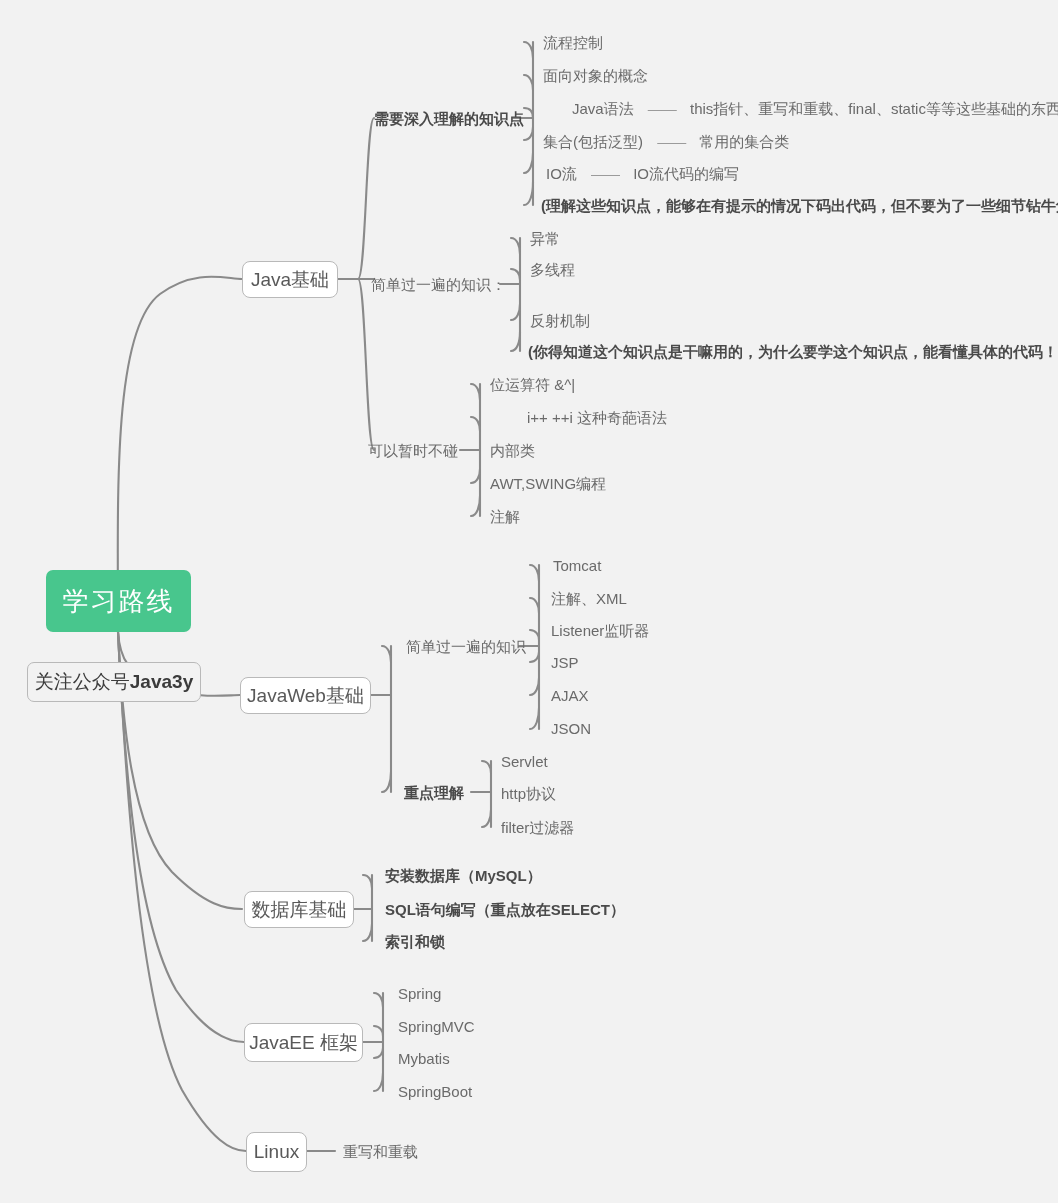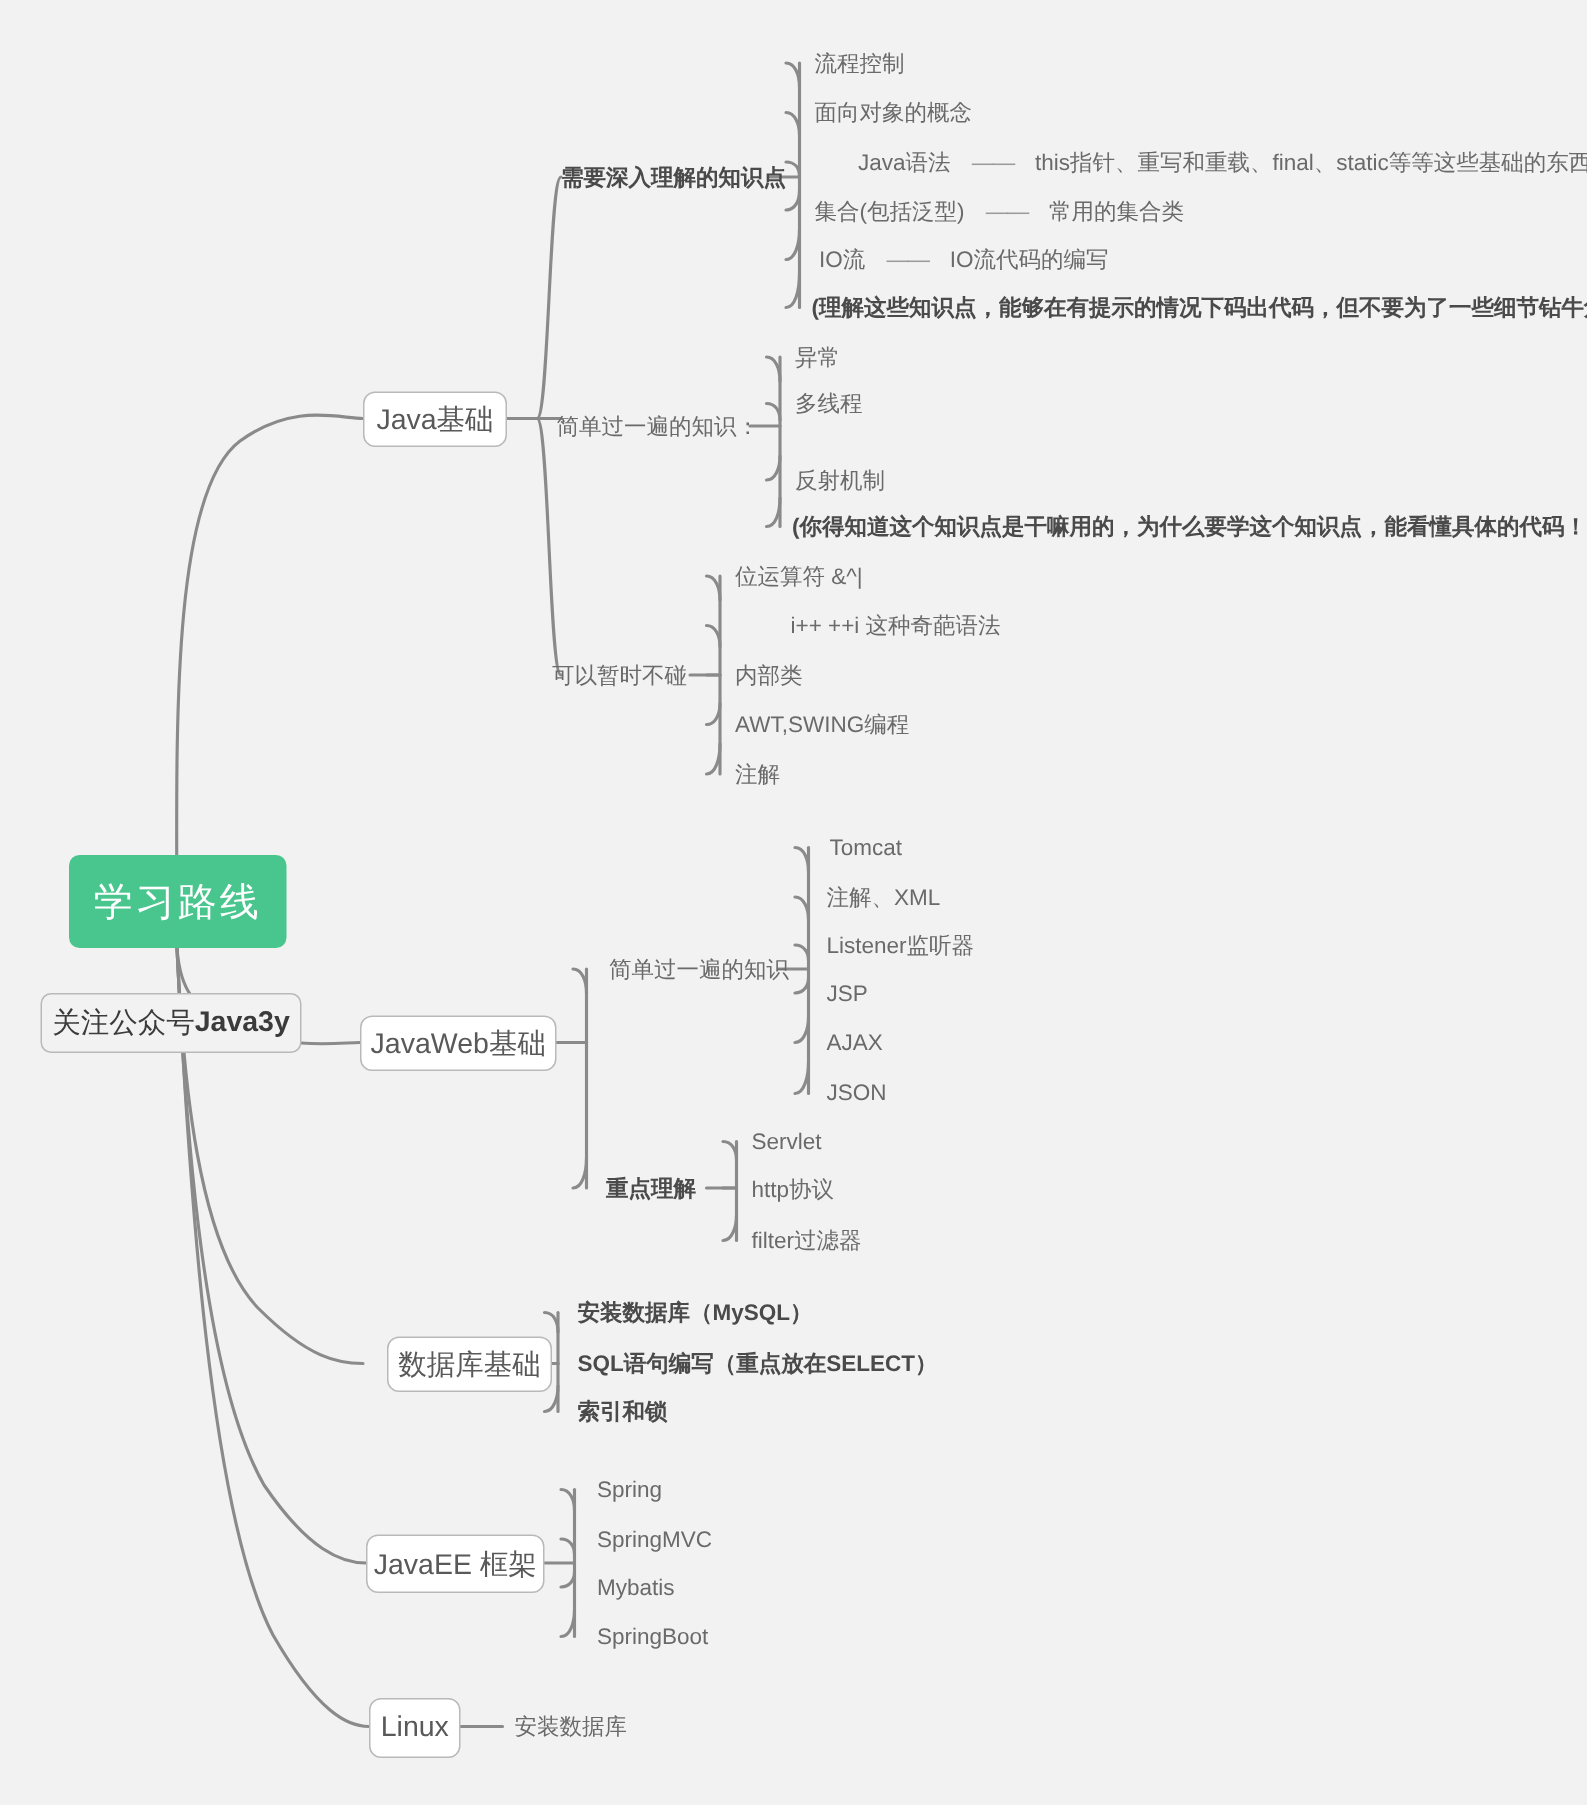--- a/index.html
+++ b/index.html
@@ -182,21 +182,21 @@
   </div>
 
   <div class="node box-node" style="left:242px; top:261px; width:96px; height:37px;">
     <span>Java基础</span>
   </div>
 
   <div class="node box-node" style="left:240px; top:677px; width:131px; height:37px;">
     <span>JavaWeb基础</span>
   </div>
 
-  <div class="node box-node" style="left:258px; top:891px; width:110px; height:37px;">
+  <div class="node box-node" style="left:244px; top:891px; width:110px; height:37px;">
     <span>数据库基础</span>
   </div>
 
   <div class="node box-node" style="left:244px; top:1023px; width:119px; height:39px;">
     <span>JavaEE 框架</span>
   </div>
 
   <div class="node box-node" style="left:246px; top:1132px; width:61px; height:40px;">
     <span>Linux</span>
   </div>
@@ -278,15 +278,15 @@
   <div class="text-node lvl2 bold" style="left:385px; top:934px;">索引和锁</div>
 
   <div class="text-node lvl2" style="left:398px; top:986px;">Spring</div>
 
   <div class="text-node lvl2" style="left:398px; top:1019px;">SpringMVC</div>
 
   <div class="text-node lvl2" style="left:398px; top:1051px;">Mybatis</div>
 
   <div class="text-node lvl2" style="left:398px; top:1084px;">SpringBoot</div>
 
-  <div class="text-node lvl2" style="left:343px; top:1144px;">安装数据库</div>
+  <div class="text-node lvl2" style="left:343px; top:1144px;">重写和重载</div>
 
 </div>
 
 </body></html>

